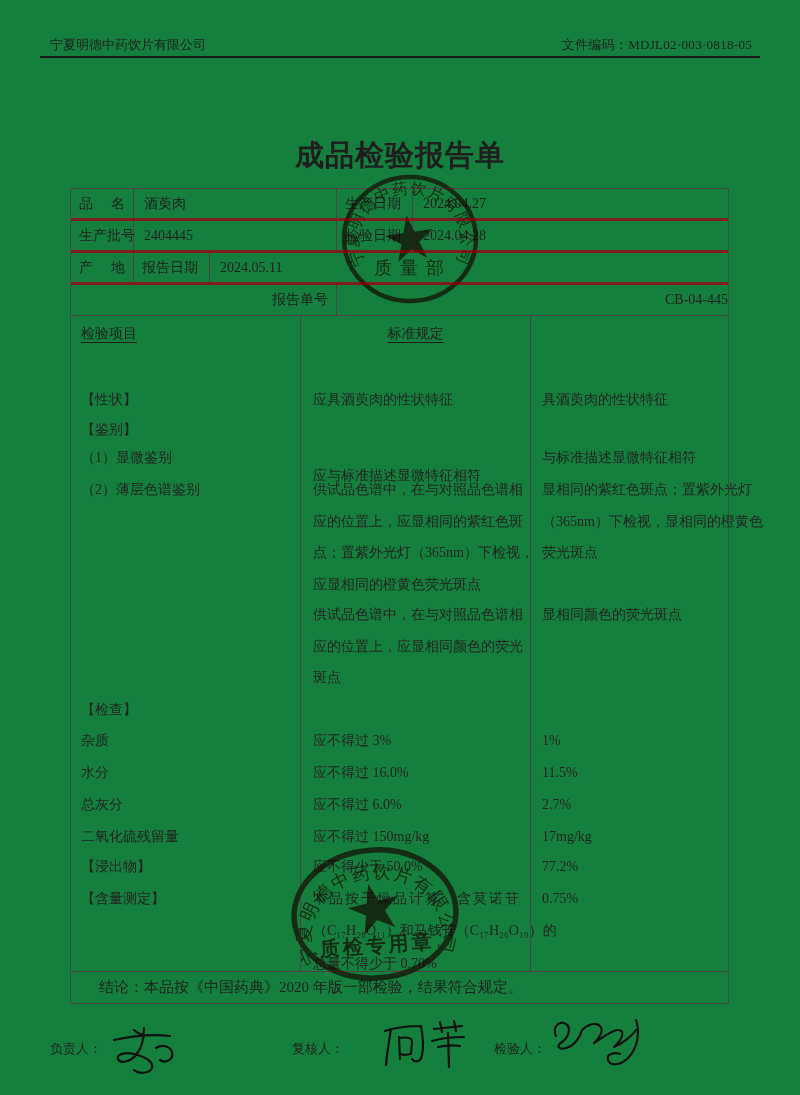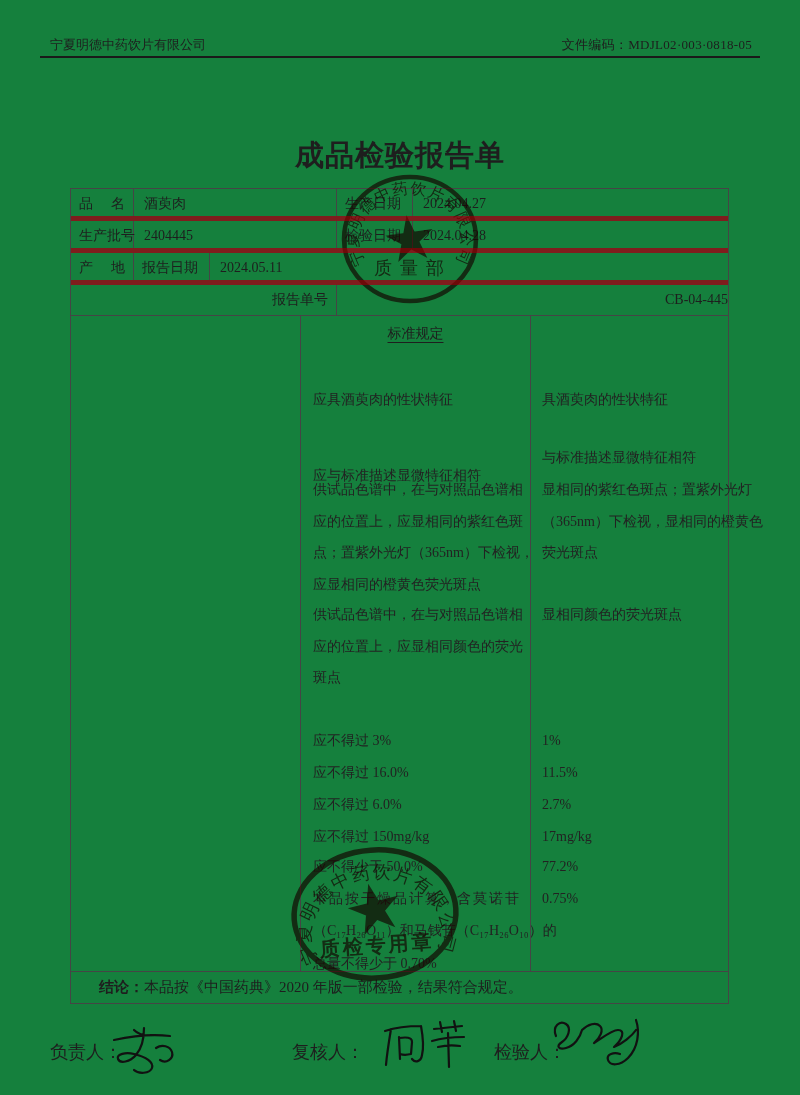--- a/index.html
+++ b/index.html
@@ -12,21 +12,21 @@
   .doccode{position:absolute;right:0;top:0;letter-spacing:.3px;}
   .header-rule{position:absolute;top:56px;left:40px;width:720px;height:2px;background:#1a1a1a;}
 
   
   .title{position:absolute;top:136px;left:0;width:800px;text-align:center;
          font-size:29px;font-weight:bold;letter-spacing:1px;}
 
   
   .info-table{position:absolute;left:70px;top:188px;width:659px;height:128px;
               border:1px solid #454545;box-sizing:border-box;}
-  .irow{display:flex;height:32px;border-bottom:5px solid #7f1d1d;box-sizing:border-box;}
+  .irow{display:flex;height:32px;border-bottom:3px solid #7f1d1d;box-sizing:border-box;}
   .irow.last{border-bottom:none;height:31px;text-align:right;}
   .icell{box-sizing:border-box;border-right:1px solid #454545;font-size:14px;
          line-height:30px;white-space:nowrap;overflow:visible;}
   .lab{width:63px;padding:0 8px;text-align:justify;text-align-last:justify;}
   .val{width:203px;padding-left:10px;}
   .lab2{width:76px;padding-left:8px;}
   .val2{flex:1;border-right:none;padding-left:10px;}
   .labw{width:266px;padding:0 8px;}
   .valw{flex:1;border-right:none;padding-left:8px;}
 
@@ -44,25 +44,25 @@
   .chead{position:absolute;top:9px;font-size:14px;text-decoration:underline;
          text-underline-offset:4px;}
   .chead.c1{left:10px;}
   .chead.center{left:0;width:100%;text-align:center;}
   .jline{white-space:normal;width:206px;text-align:justify;text-align-last:justify;}
 
   
   .concl{position:absolute;left:70px;top:971px;width:659px;height:33px;
          border:1px solid #454545;box-sizing:border-box;font-size:15px;line-height:31px;
          padding-left:28px;white-space:nowrap;}
-  .concl .b{font-weight:bold;}
+  .concl .b{font-weight:normal;}
 
   
   .signs{position:absolute;left:0;top:1010px;width:800px;height:80px;}
-  .sig-label{position:absolute;top:30px;font-size:18px;}
+  .sig-label{position:absolute;top:30px;font-size:13px;}
   .sl1{left:50px;} .sl2{left:292px;} .sl3{left:494px;}
   .sig-svg{position:absolute;}
   .sg1{left:104px;top:12px;} .sg2{left:376px;top:8px;} .sg3{left:548px;top:4px;}
   .sig-svg path{fill:none;stroke:#111;stroke-width:2.2;stroke-linecap:round;stroke-linejoin:round;}
 
   
   .stamps{position:absolute;inset:0;pointer-events:none;mix-blend-mode:multiply;opacity:.85;}
 </style>
 </head>
 <body>
@@ -95,20 +95,34 @@
       <div class="icell lab2">报告日期</div>
       <div class="icell val2">2024.05.11</div>
     </div>
     <div class="irow last">
       <div class="icell labw">报告单号</div>
       <div class="icell valw">CB-04-445</div>
     </div>
   </div>
 
   <div class="insp">
+    <div class="icol icol1">
+      <span class="chead c1">检验项目</span>
+      <span class="line" style="top:74px">【性状】</span>
+      <span class="line" style="top:104px">【鉴别】</span>
+      <span class="line" style="top:132px">（1）显微鉴别</span>
+      <span class="line" style="top:164px">（2）薄层色谱鉴别</span>
+      <span class="line" style="top:384px">【检查】</span>
+      <span class="line" style="top:415px">杂质</span>
+      <span class="line" style="top:447px">水分</span>
+      <span class="line" style="top:479px">总灰分</span>
+      <span class="line" style="top:511px">二氧化硫残留量</span>
+      <span class="line" style="top:541px">【浸出物】</span>
+      <span class="line" style="top:573px">【含量测定】</span>
+    </div>
     <div class="icol icol2">
       <span class="chead center">标准规定</span>
       <span class="line" style="top:74px">应具酒萸肉的性状特征</span>
       <span class="line" style="top:150px">应与标准描述显微特征相符</span>
       <span class="line" style="top:164px">供试品色谱中，在与对照品色谱相</span>
       <span class="line" style="top:196px">应的位置上，应显相同的紫红色斑</span>
       <span class="line" style="top:227px">点；置紫外光灯（365nm）下检视，</span>
       <span class="line" style="top:259px">应显相同的橙黄色荧光斑点</span>
       <span class="line" style="top:289px">供试品色谱中，在与对照品色谱相</span>
       <span class="line" style="top:321px">应的位置上，应显相同颜色的荧光</span>

